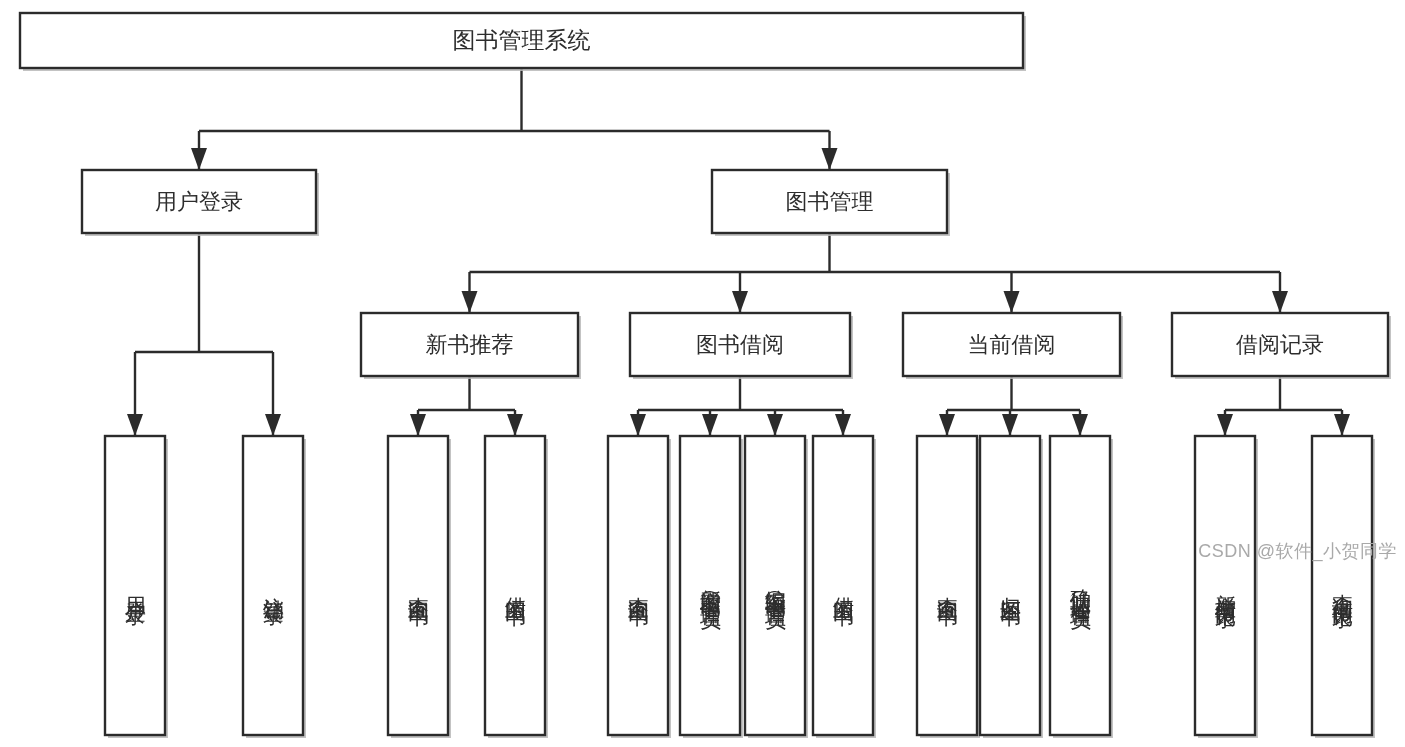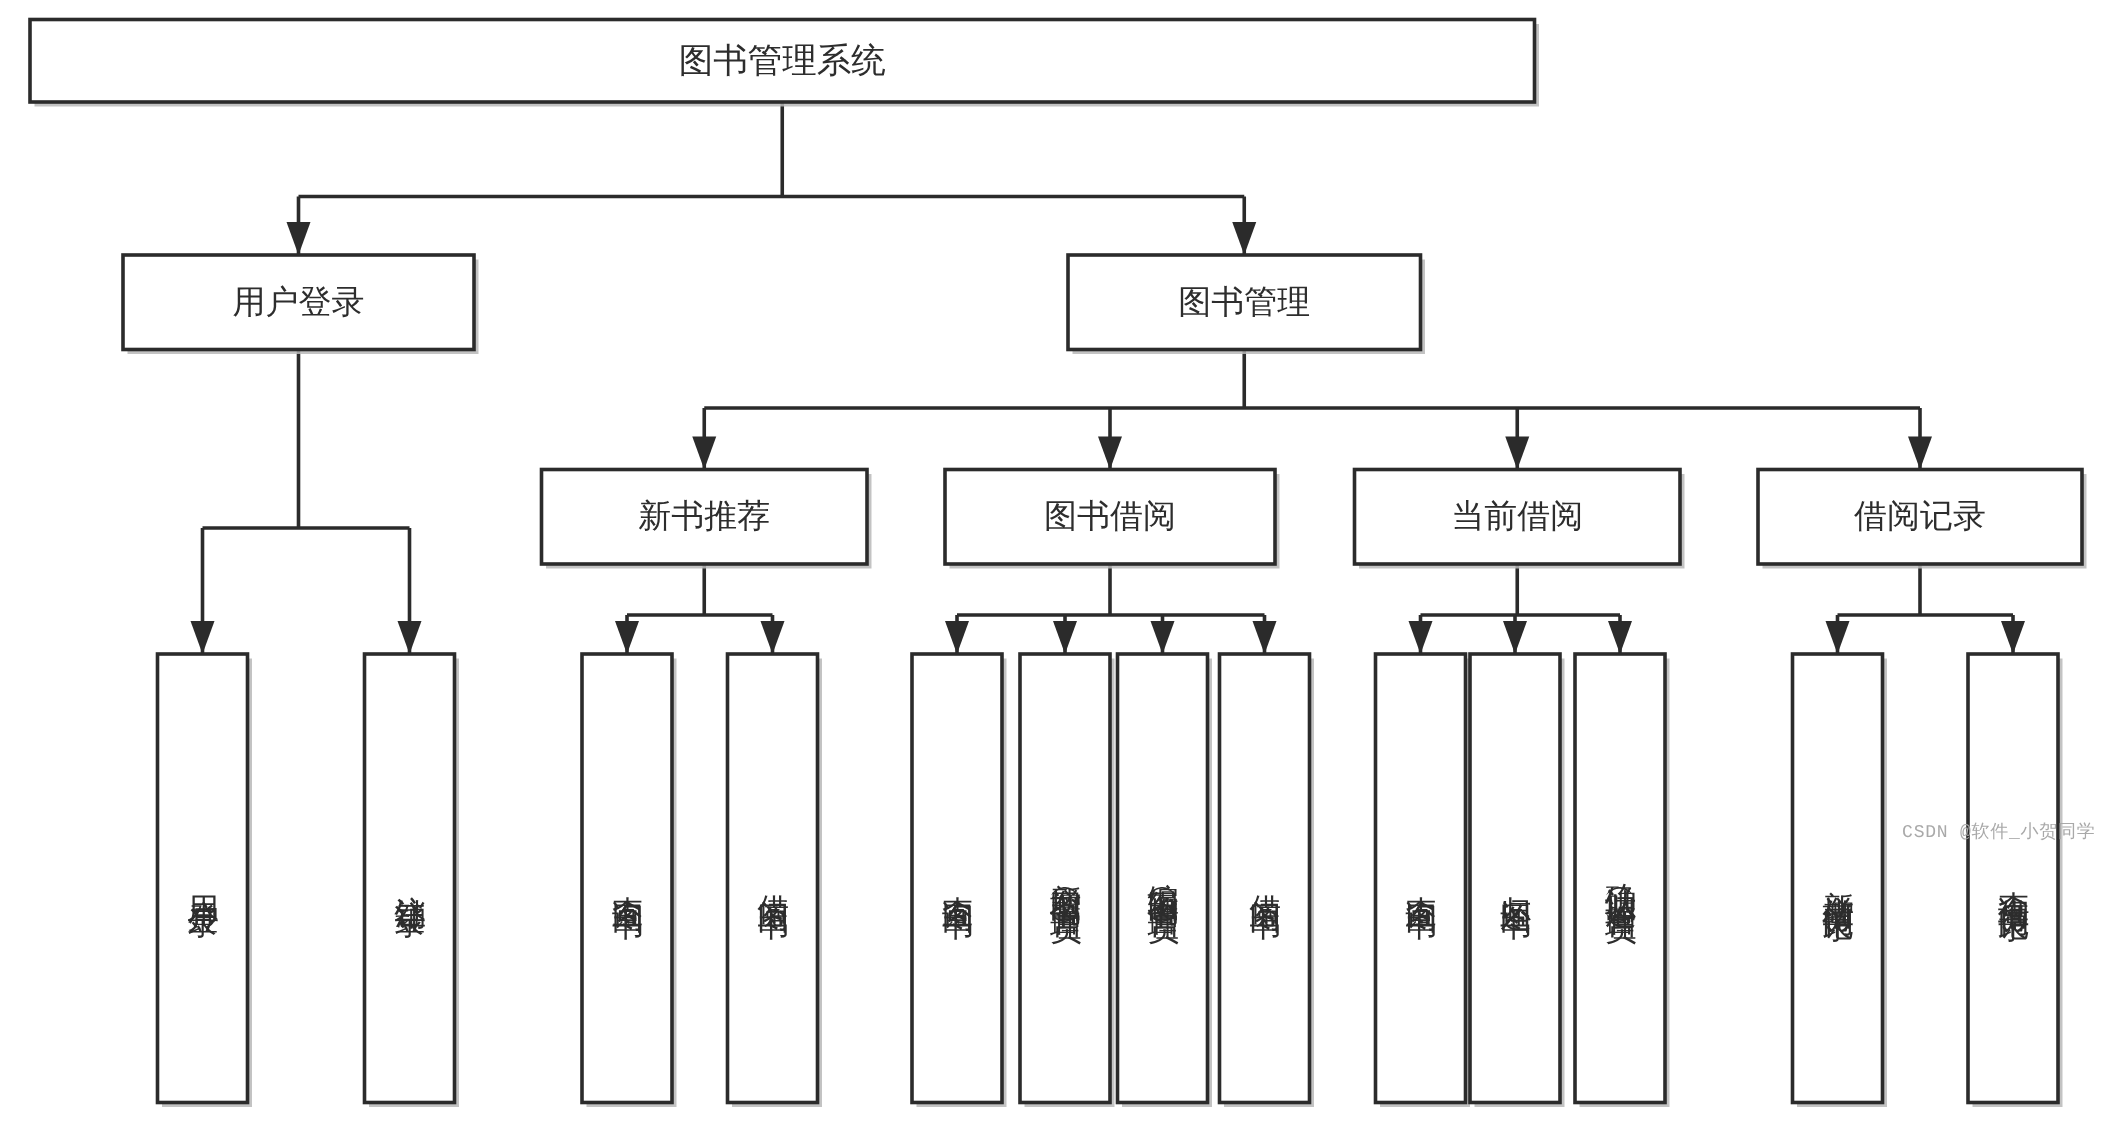--- a/index.html
+++ b/index.html
@@ -70,22 +70,22 @@
     align-items: center;
     justify-content: center;
     text-align: center;
     pointer-events: none;
     white-space: nowrap;
   }
   .watermark {
     position: absolute;
     right: 8px;
     bottom: 4px;
-    font-family: Liberation Mono, monospace;
-    font-size: 12px;
+    font-family: Liberation Sans, sans-serif;
+    font-size: 18px;
     color: #a9a9a9;
     letter-spacing: 0.5px;
     user-select: none;
   }
 </style>
 </head>
 <body>
 
 <div id="diagram-root">
   <svg class="diagram" id="diagram-svg" viewBox="0 0 1405 747" xmlns="http://www.w3.org/2000/svg">

